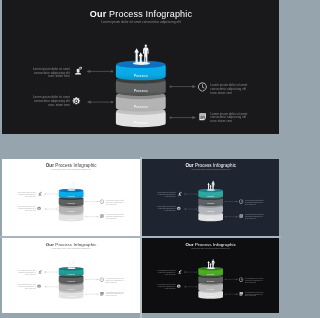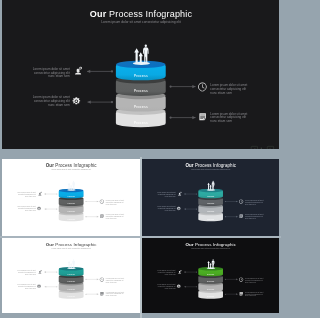--- a/index.html
+++ b/index.html
@@ -1,20 +1,20 @@
 <!DOCTYPE html>
 <html><head>
 <meta charset="utf-8">
 <style>
   html,body{margin:0;padding:0;}
   body{width:281px;height:318px;overflow:hidden;background:#96a4ae;
        font-family:"Liberation Sans",sans-serif;-webkit-font-smoothing:antialiased;}
   .page{position:absolute;left:0;top:0;width:281px;height:318px;}
   .slide{position:absolute;overflow:hidden;}
-  .main{left:2px;top:0;width:277px;height:149px;background:#19191b;}
+  .main{left:2px;top:0;width:277px;height:134px;background:#19191b;}
   .t1{left:2px;top:159px;width:138px;height:77px;background:#ffffff;}
   .t2{left:142px;top:159px;width:137px;height:77px;background:#1e2430;}
   .t3{left:2px;top:238px;width:138px;height:75px;background:#ffffff;}
   .t4{left:142px;top:238px;width:137px;height:75px;background:#0e0e10;}
   .hdiv{position:absolute;left:0;top:236px;width:281px;height:2px;background:#a8b4bd;}
   .vdiv{position:absolute;left:140px;top:157px;width:2px;height:161px;background:#b7c2c8;}
   .inner{position:absolute;left:0;top:0;transform-origin:0 0;}
   svg{display:block;overflow:visible;}
 </style>
 </head>

